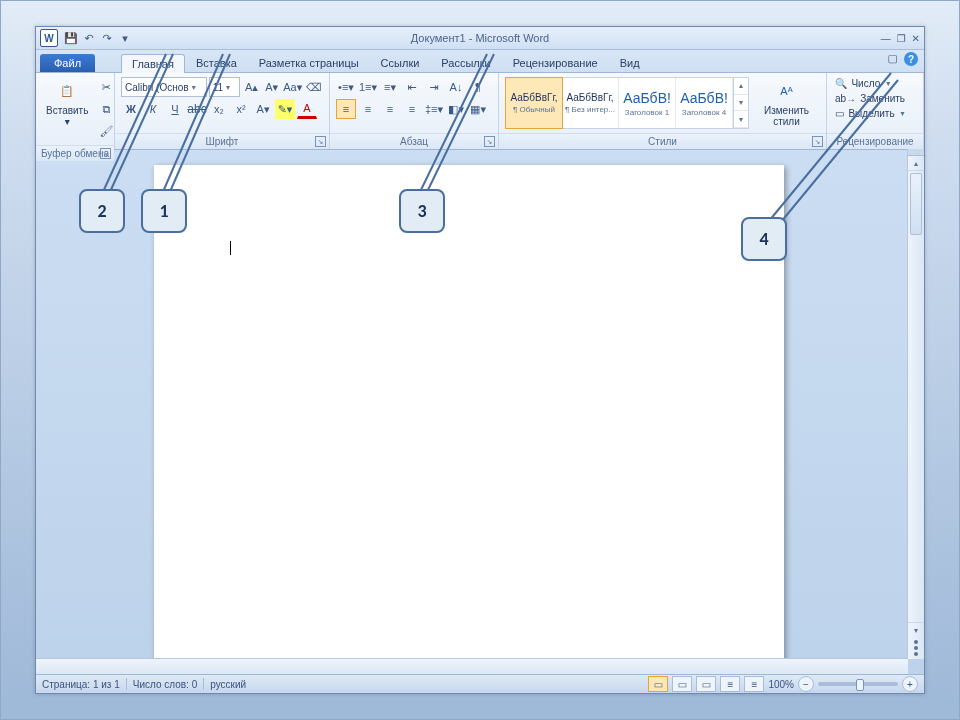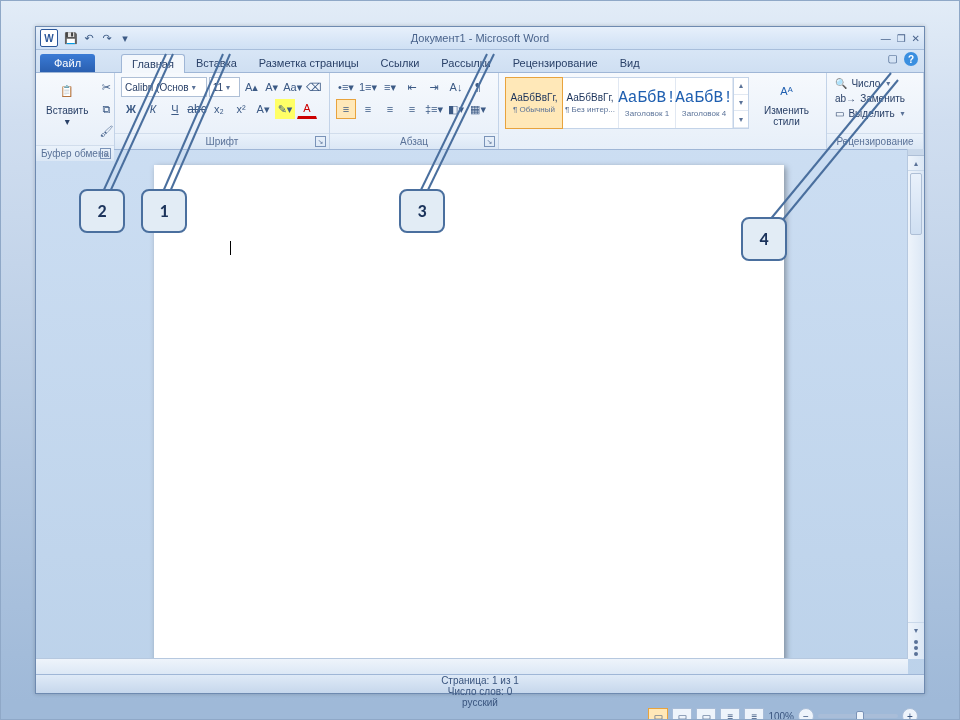--- a/index.html
+++ b/index.html
@@ -34,41 +34,41 @@
   .mini{width:18px;height:18px;display:flex;align-items:center;justify-content:center;border:1px solid transparent;cursor:pointer;color:#3c5a85;font-size:11px;}
   .mini.active{border-color:#e8a33d;background:#ffe8b8;}
   .combo{height:18px;border:1px solid #aebfd6;background:#fff;display:flex;align-items:center;padding:0 3px;font-size:10px;color:#2a4168;cursor:pointer;}
   .combo .dd{margin-left:3px;font-size:8px;color:#5a7298;}
   .col{display:flex;flex-direction:column;gap:2px;}
   
   .style-gal{display:flex;border:1px solid #c3d3e8;background:#fff;height:50px;}
   .style-item{width:52px;border-right:1px solid #e1e8f2;display:flex;flex-direction:column;align-items:center;justify-content:center;cursor:pointer;padding:2px;}
   .style-item.sel{background:#ffe8b8;border:1px solid #e8a33d;margin:-1px;}
   .style-prev{font-size:10px;}
-  .style-prev.hd{color:#1f5fb0;font-family:Liberation Mono, monospace;font-size:16px;}
+  .style-prev.hd{color:#1f5fb0;font-family:Liberation Sans, sans-serif;font-size:14px;}
   .style-name{font-size:8px;color:#5a7298;margin-top:2px;white-space:nowrap;overflow:hidden;text-overflow:ellipsis;max-width:50px;}
   .gal-more{width:14px;display:flex;flex-direction:column;border-left:1px solid #c3d3e8;}
   .gal-more span{flex:1;display:flex;align-items:center;justify-content:center;font-size:8px;color:#5a7298;border-bottom:1px solid #e1e8f2;cursor:pointer;}
   
   .edit-item{display:flex;align-items:center;gap:4px;font-size:10px;color:#2a4168;cursor:pointer;padding:1px 2px;}
   .edit-item .dd{font-size:8px;color:#5a7298;margin-left:2px;}
   
   .doc-area{position:absolute;top:122px;left:0;right:0;bottom:18px;overflow:hidden;}
   .hscroll-strip{position:absolute;left:0;right:16px;bottom:0;height:16px;background:linear-gradient(#eef4fb,#dbe7f5);border-top:1px solid #b6c8df;}
   .vscroll{position:absolute;top:0;right:0;bottom:16px;width:16px;background:linear-gradient(90deg,#eef4fb,#dbe7f5);border-left:1px solid #b6c8df;display:flex;flex-direction:column;align-items:center;}
   .vscroll .arr{height:14px;width:100%;display:flex;align-items:center;justify-content:center;font-size:8px;color:#5a7298;border-bottom:1px solid #c9d8ea;cursor:pointer;}
   .vscroll .arr.bot{border-top:1px solid #c9d8ea;border-bottom:none;margin-top:auto;}
   .vscroll .thumb{width:10px;height:60px;background:linear-gradient(#e9f1fb,#cfdff2);border:1px solid #aebfd6;border-radius:2px;margin-top:2px;cursor:pointer;}
   .vscroll .split{height:6px;width:100%;background:#c9d8ea;cursor:row-resize;border-bottom:1px solid #aebfd6;}
   .vscroll .nav-dots{display:flex;flex-direction:column;align-items:center;gap:2px;margin:3px 0;}
   .vscroll .nav-dots span{width:4px;height:4px;background:#5a7298;border-radius:50%;}
   .page{position:absolute;left:118px;top:16px;width:630px;height:840px;background:#fff;box-shadow:2px 2px 6px rgba(0,0,0,.35);}
   .cursor{position:absolute;left:76px;top:76px;width:1px;height:14px;background:#000;}
   
-  .status{position:absolute;left:0;right:0;bottom:0;height:18px;background:linear-gradient(#dfeaf7,#c6d7ec);border-top:1px solid #9fb6d6;display:flex;align-items:center;padding:0 6px;font-size:10px;color:#39547e;flex-direction:column;}
+  .status{position:absolute;left:0;right:0;bottom:0;height:18px;background:linear-gradient(#dfeaf7,#c6d7ec);border-top:1px solid #9fb6d6;display:flex;align-items:center;padding:0 6px;font-size:10px;color:#39547e;}
   .status .sdiv{width:1px;height:12px;background:#a9bdd8;margin:0 6px;}
   .status-right{margin-left:auto;display:flex;align-items:center;gap:4px;}
   .view-btn{width:18px;height:14px;border:1px solid #a9bdd8;background:#eef4fb;cursor:pointer;display:flex;align-items:center;justify-content:center;}
   .view-btn.active{background:#ffe8b8;border-color:#e8a33d;}
   .zoom-slider{width:80px;height:4px;background:#a9bdd8;position:relative;border-radius:2px;}
   .zoom-slider .knob{position:absolute;left:38px;top:-3px;width:6px;height:10px;background:#eef4fb;border:1px solid #7a93b8;border-radius:2px;cursor:pointer;}
   .zoom-btn{width:14px;height:14px;border:1px solid #a9bdd8;background:#eef4fb;border-radius:50%;display:flex;align-items:center;justify-content:center;cursor:pointer;font-size:10px;}
   
   .callouts{position:absolute;inset:0;pointer-events:none;}
   .callouts svg{position:absolute;inset:0;}
@@ -210,20 +210,21 @@
             <span>▴</span>
             <span>▾</span>
             <span>▾</span>
           </div>
         </div>
         <div class="big-btn">
           <div class="ico" style="color:#1f5fb0;font-weight:normal">Aᴬ</div>
           <div class="lbl">Изменить стили</div>
         </div>
       </div>
+      <div class="group-label"><span>Стили</span><span class="launcher">↘</span></div>
     </div>
 
     <div class="group" style="width:96px">
       <div class="group-body">
             <div class="col">
         <div class="edit-item">
                 <span>🔍</span>
                 <span>Число</span>
                 <span class="dd">▾</span>
               </div>

